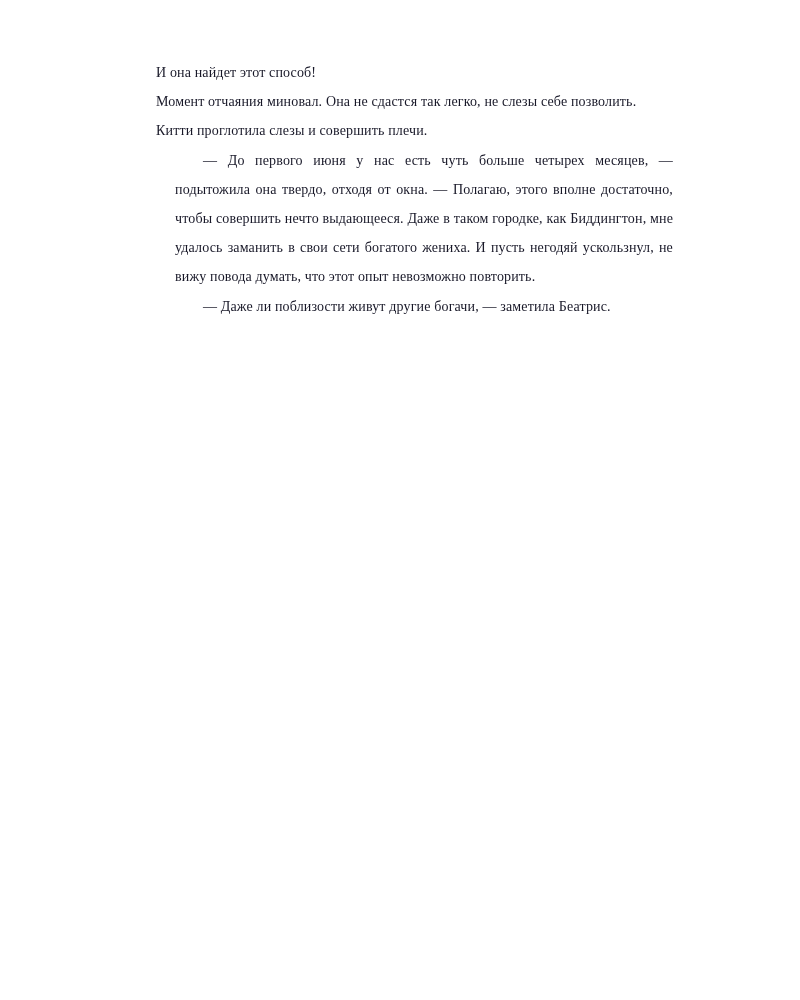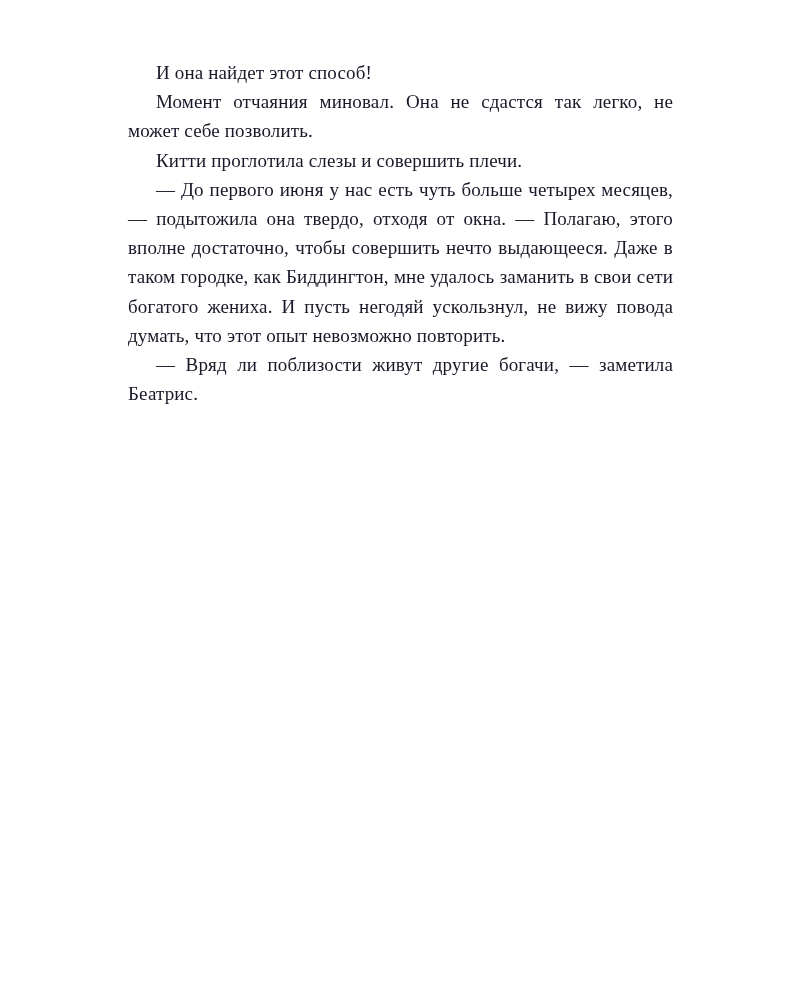--- a/index.html
+++ b/index.html
@@ -26,29 +26,30 @@
   .text-block {
     position: absolute;
     left: 128px;
     top: 58px;
     width: 545px;
   }
   .para {
     margin: 0;
     text-align: justify;
     text-justify: inter-word;
-    font-size: 19px;
+    font-size: 14px;
     line-height: 29.2px;
     letter-spacing: 0.15px;
     color: #181828;
     text-indent: 28px;
     font-family: "Liberation Serif", serif;
   }
   .para.dash {
     text-indent: 28px;
+    margin-left: 47px;
   }
   
   .para {
     -webkit-font-smoothing: antialiased;
   }
   .page-edge-left {
     position: absolute;
     left: 0;
     top: 0;
     width: 14px;
@@ -56,18 +57,18 @@
     background: #ffffff;
   }
 </style>
 </head>
 <body>
 
 <div class="page">
   <div class="page-edge-left"></div>
   <div class="text-block">
     <p class="para">И она найдет этот способ!</p>
-    <p class="para">Момент отчаяния миновал. Она не сдастся так легко, не может себе позволить.</p>
+    <p class="para">Момент отчаяния миновал. Она не сдастся так легко, не слезы себе позволить.</p>
     <p class="para">Китти проглотила слезы и совершить плечи.</p>
     <p class="para dash">— До первого июня у нас есть чуть больше четырех месяцев, — подытожила она твердо, отходя от окна. — Полагаю, этого вполне достаточно, чтобы совершить нечто выдающееся. Даже в таком городке, как Биддингтон, мне удалось заманить в свои сети богатого жениха. И пусть негодяй ускользнул, не вижу повода думать, что этот опыт невозможно повторить.</p>
-    <p class="para dash">— Вряд ли поблизости живут другие богачи, — заметила Беатрис.</p>
+    <p class="para dash">— Даже ли поблизости живут другие богачи, — заметила Беатрис.</p>
   </div>
 </div>
 
 </body></html>

